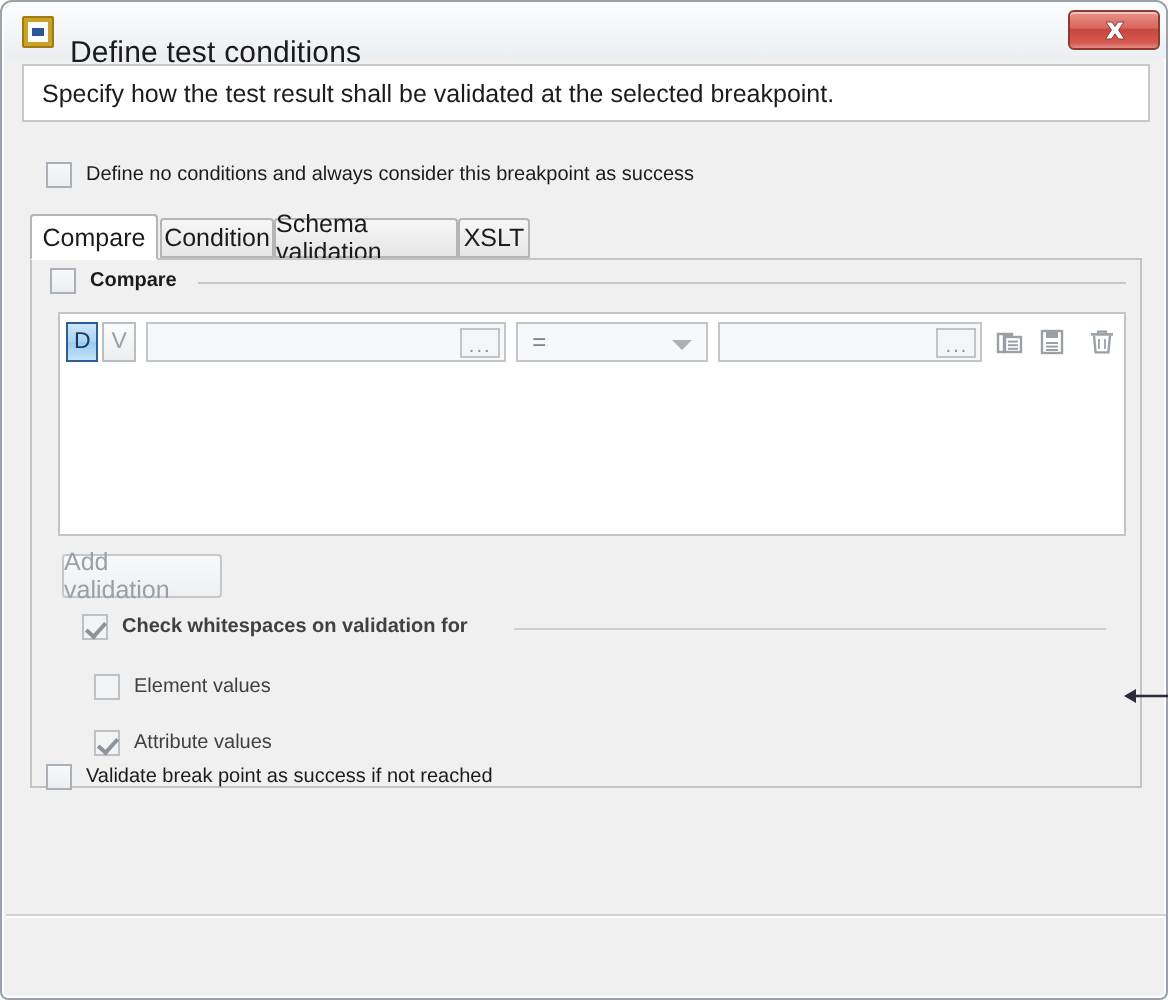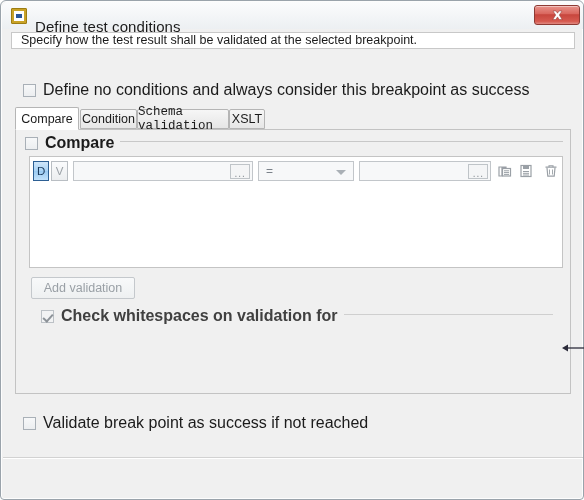--- a/index.html
+++ b/index.html
@@ -83,25 +83,26 @@
     align-items: center;
     justify-content: center;
     box-shadow: inset 0 1px 0 rgba(255,255,255,0.45);
   }
   #close-button svg { display:block; }
 
   
   #header-panel {
     position: absolute;
     left: 10px; top: 31px;
-    width: 564px; height: 17px;
+    width: 564px; height: 29px;
     box-sizing: border-box;
     background: #ffffff;
     border: 1px solid #c8c8c8;
     display: flex;
+    align-items: center;
   }
   #header-text {
     margin-left: 9px;
     font-size: 12.5px;
     color: #1b1b1b;
   }
 
   
   .cb {
     width: 13px; height: 13px;
@@ -123,21 +124,21 @@
   }
   .cb.disabled {
     border-color: #bcc1c6;
     background: #f2f3f4;
   }
   .cb-row {
     display: flex;
     align-items: center;
     gap: 7px;
   }
-  .cb-label { font-size: 16px; color: #1b1b1b; }
+  .cb-label { font-size: 10px; color: #1b1b1b; }
   .cb-label.dim { color: #404040; }
   .cb-label.bold { font-weight: bold; }
 
   
   #define-no-conditions {
     position: absolute;
     left: 22px; top: 80px;
   }
 
   
@@ -283,21 +284,21 @@
     width: 20px; height: 20px;
     display: flex;
     align-items: center;
     justify-content: center;
   }
 
   
   #add-validation {
     position: absolute;
     left: 30px; top: 276px;
-    width: 104px; height: 22px;
+    width: 80px; height: 22px;
     box-sizing: border-box;
     border: 1px solid #c4c8cc;
     border-radius: 2px;
     background: linear-gradient(to bottom, #f8f9fa, #eef0f1);
     font-size: 12.5px;
     color: #9aa0a6;
     display: flex;
     align-items: center;
     justify-content: center;
   }
@@ -318,21 +319,21 @@
     left: 256px; top: 313px;
     width: 296px; height: 1px;
     background: #cfcfcf;
   }
   #element-values { position: absolute; left: 46px; top: 336px; }
   #attribute-values { position: absolute; left: 46px; top: 364px; }
 
   
   #validate-breakpoint {
     position: absolute;
-    left: 22px; top: 413px;
+    left: 22px; top: 381px;
   }
 
   
   #bottom-sep {
     position: absolute;
     left: 2px; top: 456px;
     width: 580px; height: 1px;
     background: #d2d2d2;
   }
   #bottom-sep2 {
@@ -395,21 +396,21 @@
     <span class="cb-label">Define no conditions and always consider this breakpoint as success</span>
   </div>
 
   <div id="tabstrip">
     <div class="tab active" style="left:0px; width:64px;">
       <span>Compare</span>
     </div>
     <div class="tab" style="left:65px; width:57px;text-align:right;">
       <span>Condition</span>
     </div>
-    <div class="tab" style="left:122px; width:92px;font-family:Liberation Mono, monospace;">
+    <div class="tab" style="left:122px; width:92px;">
       <span>Schema validation</span>
     </div>
     <div class="tab" style="left:214px; width:36px;">
       <span>XSLT</span>
     </div>
   </div>
 
   <div id="tabpanel"></div>
 
   <div id="compare-group-line"></div>
@@ -473,21 +474,29 @@
   </div>
 
   <div id="add-validation">Add validation</div>
 
   <div id="whitespaces-line"></div>
   <div id="whitespaces-header">
     <span class="cb checked disabled"></span>
     <span class="cb-label bold dim">Check whitespaces on validation for</span>
   </div>
 
-
+  <div id="element-values" class="cb-row">
+    <span class="cb disabled"></span>
+    <span class="cb-label dim">Element values</span>
+  </div>
+
+  <div id="attribute-values" class="cb-row">
+    <span class="cb checked disabled"></span>
+    <span class="cb-label dim">Attribute values</span>
+  </div>
 
   <div id="validate-breakpoint" class="cb-row">
     <span class="cb"></span>
     <span class="cb-label">Validate break point as success if not reached</span>
   </div>
 
   <div id="bottom-sep"></div>
   <div id="bottom-sep2"></div>
 
 </div>

